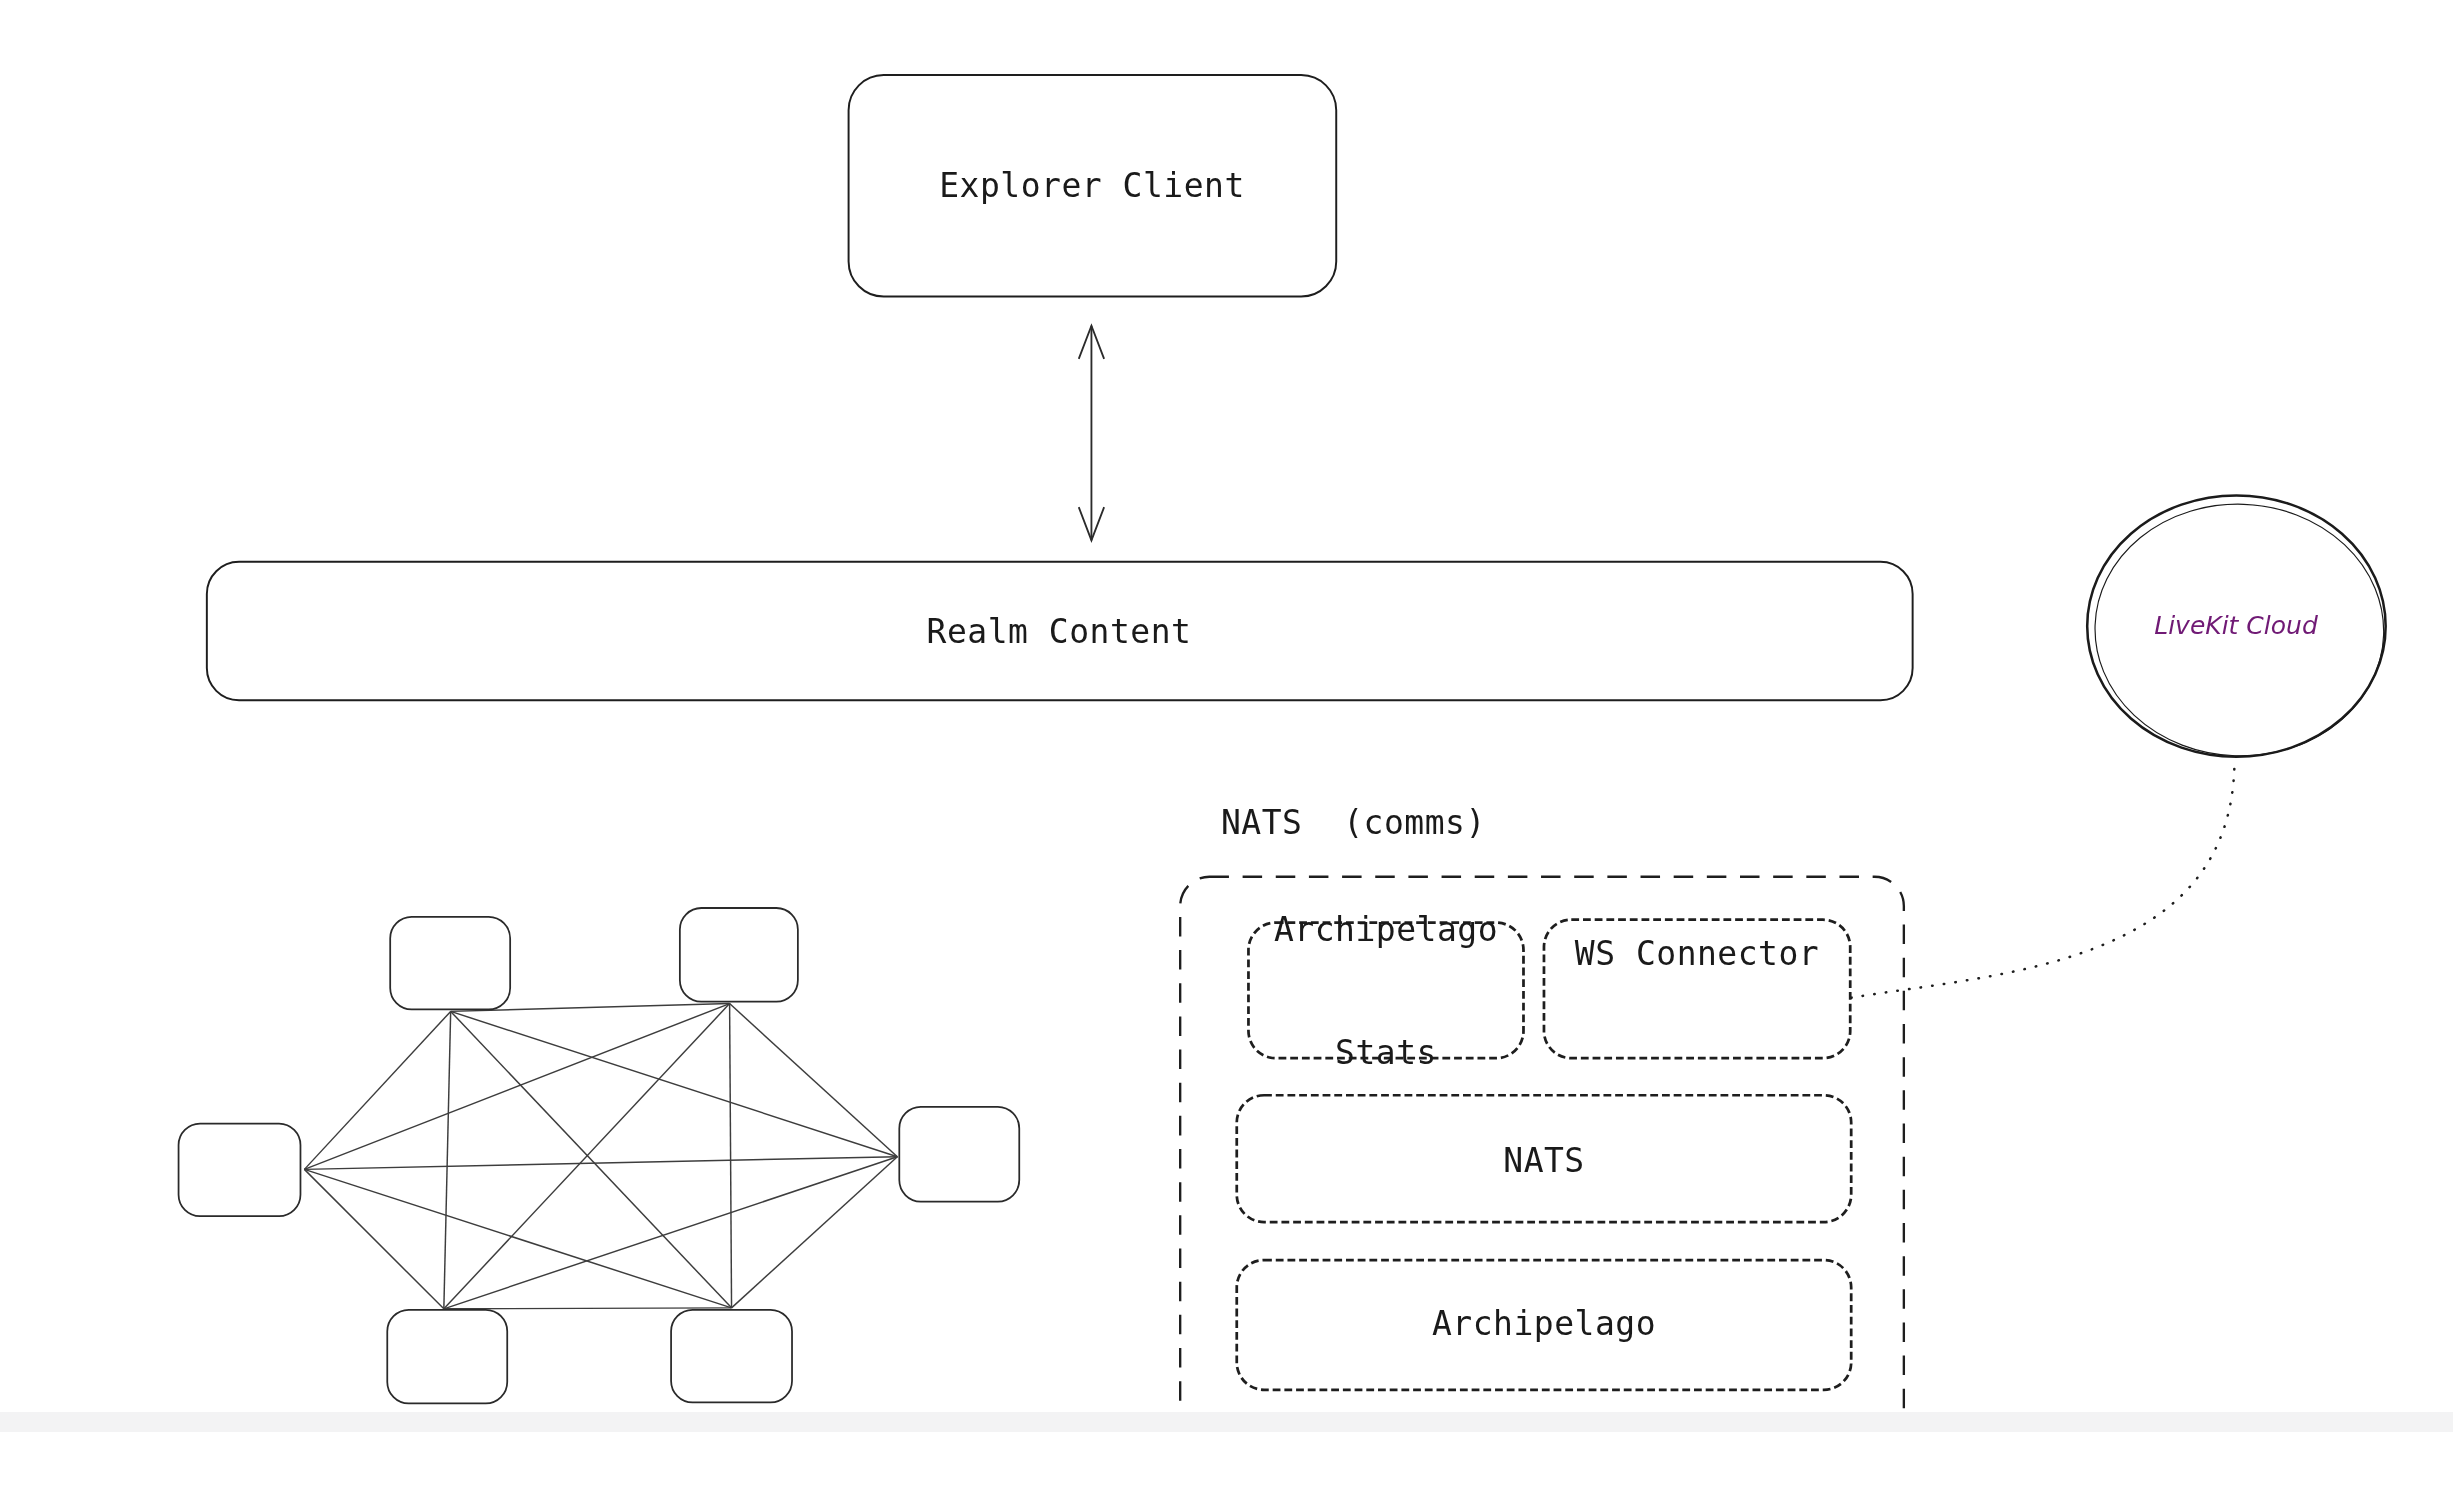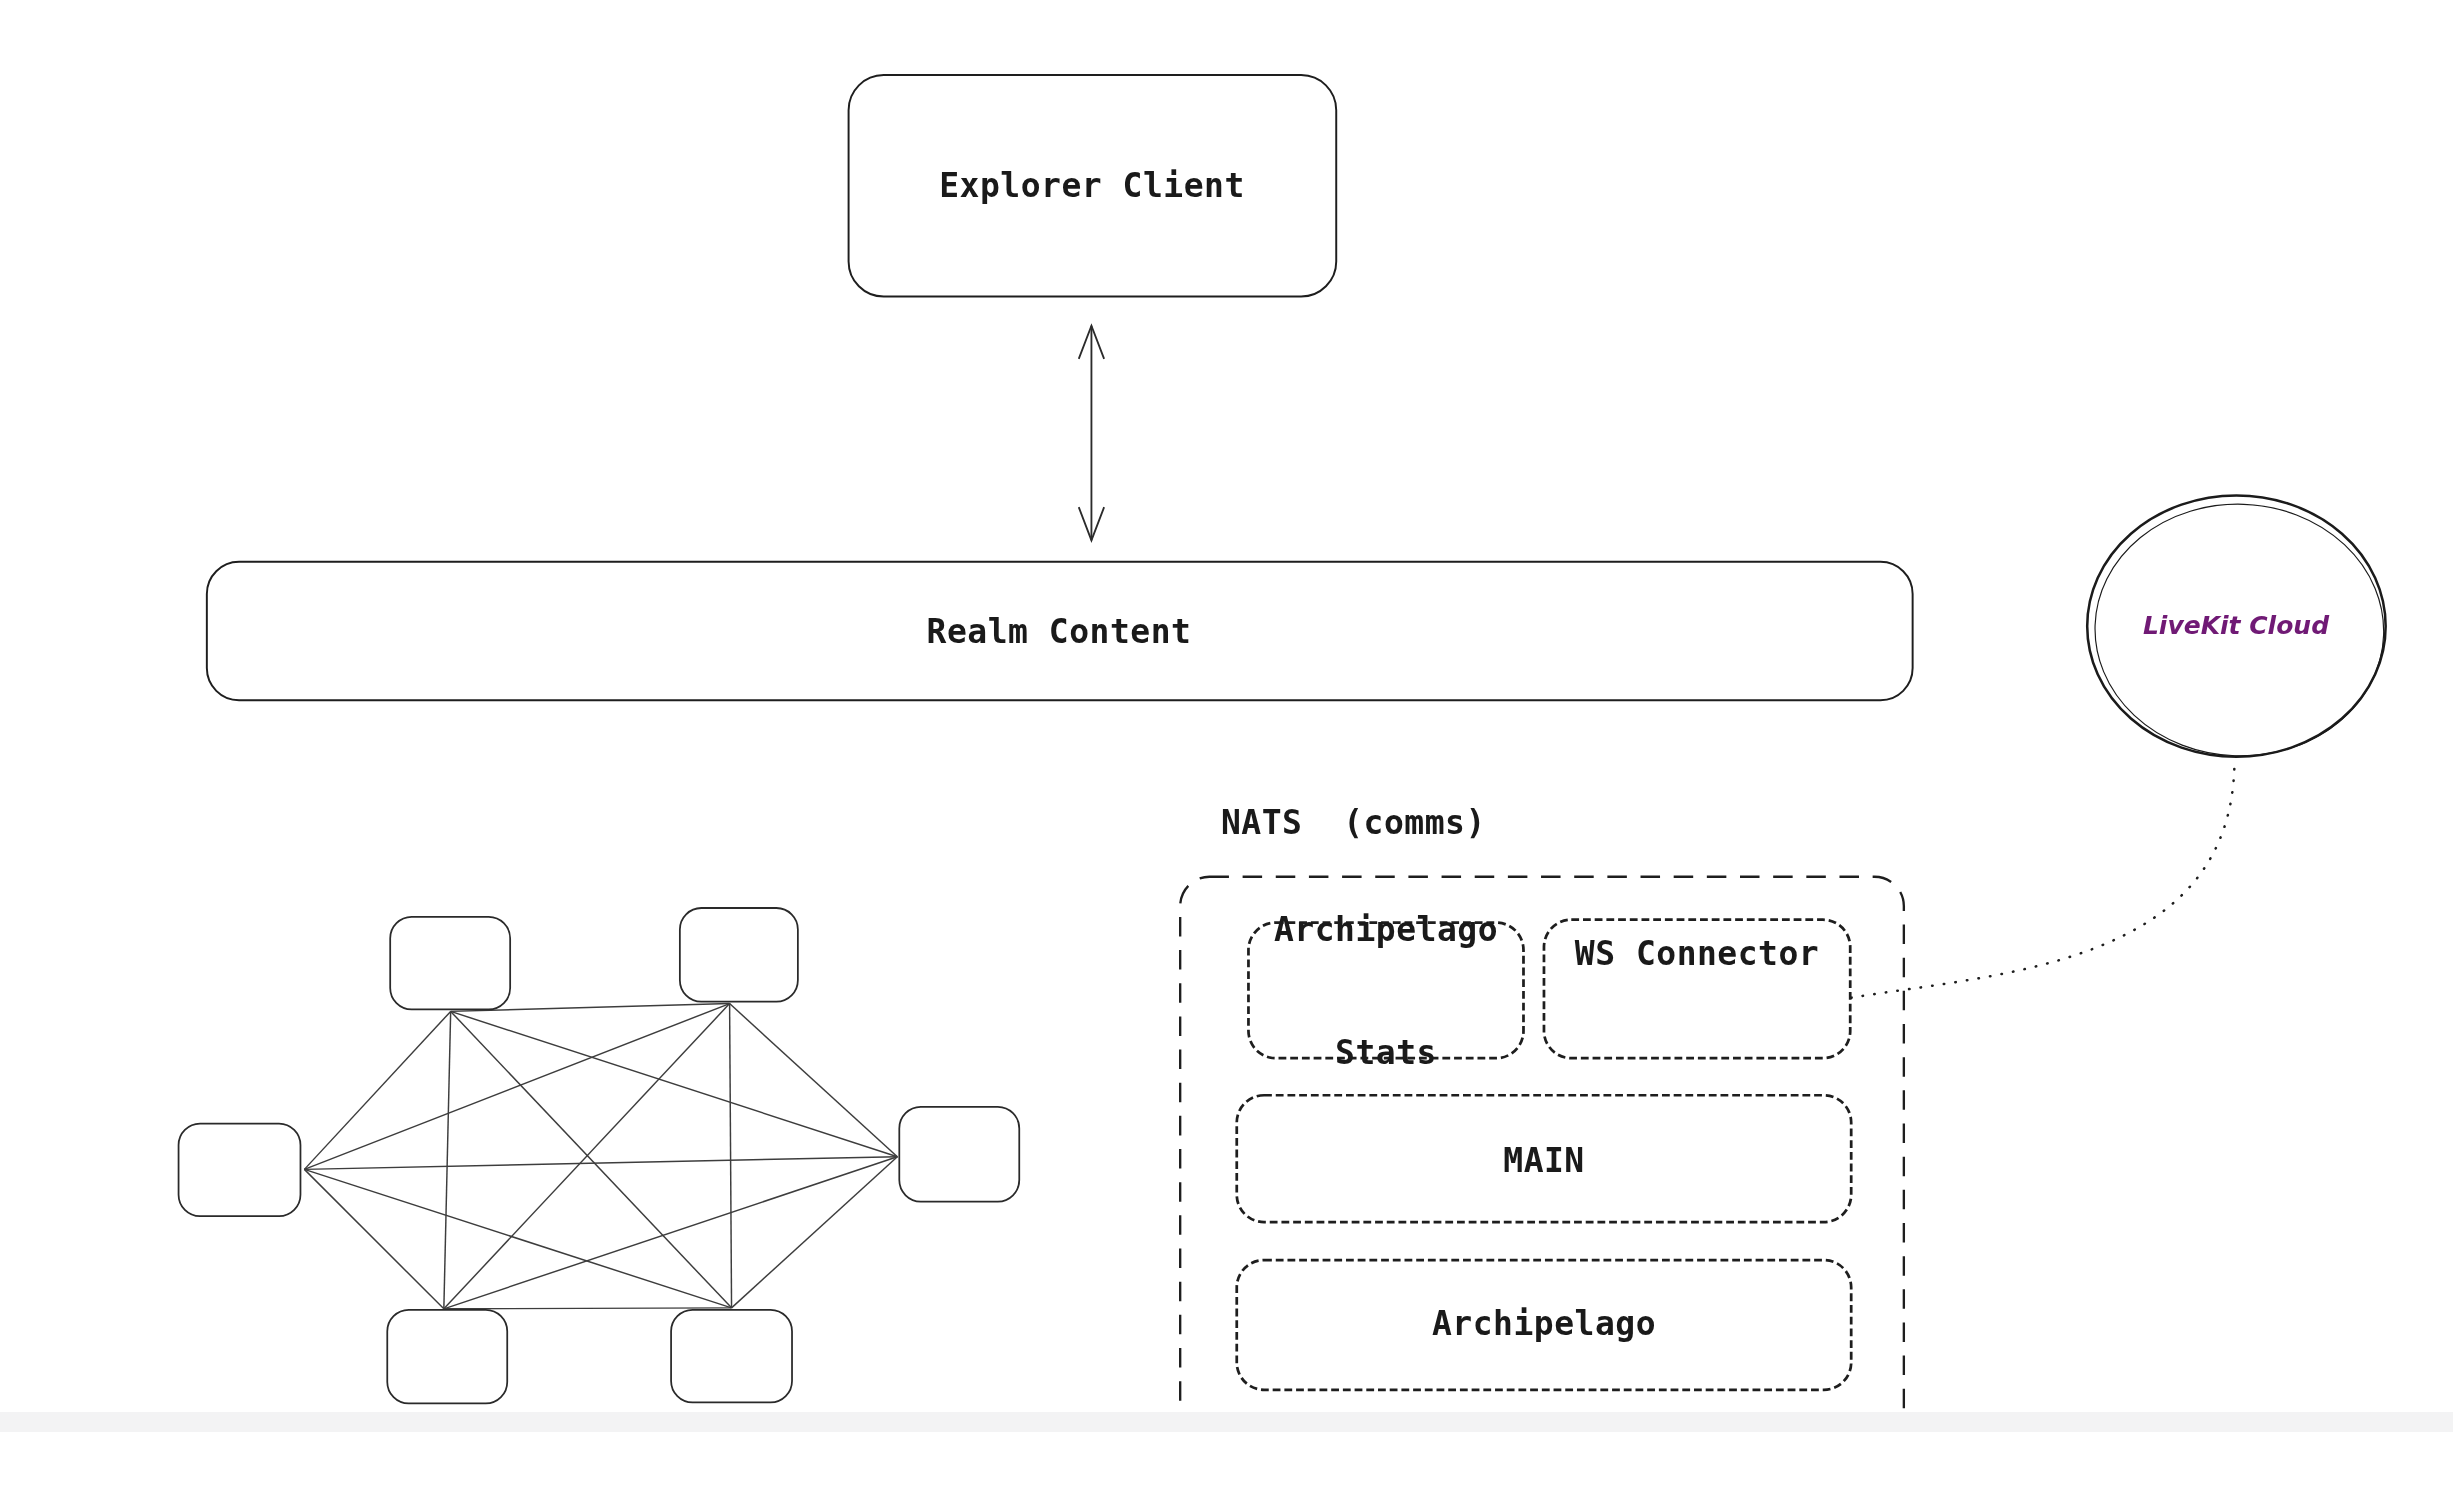--- a/index.html
+++ b/index.html
@@ -4,21 +4,20 @@
 <style>
   html, body { margin: 0; padding: 0; background: #ffffff; }
   .canvas {
     position: relative;
     width: 2454px;
     height: 1432px;
     background: #ffffff;
     overflow: hidden;
     font-family: "DejaVu Sans Mono", "Liberation Mono", monospace;
     color: #1a1a1a;
-    font-weight: bold;
   }
   .canvas svg { position: absolute; left: 0; top: 0; }
   .lbl {
     position: absolute;
     transform: translate(-50%, -50%);
     font-size: 33px;
     letter-spacing: 0.5px;
     color: #1a1a1a;
     white-space: pre;
     text-align: center;
@@ -118,19 +117,19 @@
 
   <div class="lbl-left" style="left:1221px; top:822px;">NATS  (comms)</div>
 
   <div class="lbl" style="left:1386px; top:991px;">
     <div>Archipelago</div>
     <div>Stats</div>
   </div>
 
   <div class="lbl" style="left:1697px; top:954px;">WS Connector</div>
 
-  <div class="lbl" style="left:1544px; top:1161px;">MAIN</div>
+  <div class="lbl" style="left:1544px; top:1161px;">NATS</div>
 
   <div class="lbl" style="left:1544px; top:1324px;">Archipelago</div>
 
   <div class="footer-strip"></div>
 </div>
 
 
 </body></html>

